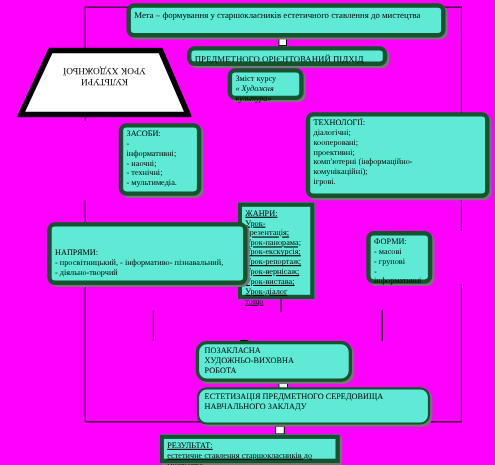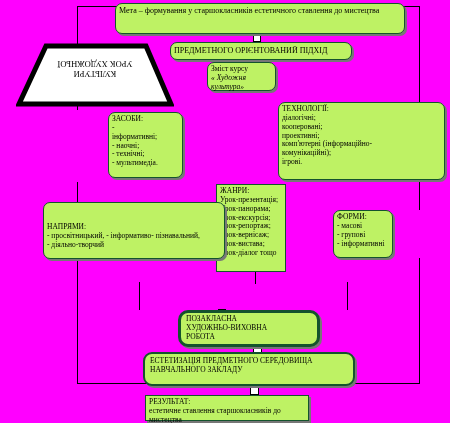--- a/index.html
+++ b/index.html
@@ -14,35 +14,37 @@
     overflow: hidden;
   }
   #canvas {
     position: relative;
     width: 450px;
     height: 423px;
     background: #FF00FF;
   }
   .box {
     position: absolute;
-    background: #bef264;
-    border: 1px solid #14532d;
+    background: #5eead4;
+    border: 4px solid #14532d;
     border-radius: 7px;
     box-sizing: border-box;
     box-shadow: 2px 2px 0 #777777;
     color: #000000;
     line-height: 1.18;
     padding: 2px 3px;
   }
   .box.sq {
     border-radius: 0;
+    text-decoration: underline;
   }
   .box.thick {
     border-width: 2px;
     border-radius: 9px;
+    margin-left: 36px;
   }
   .box.heavy {
     border-width: 3px;
     border-radius: 10px;
   }
   .t10 { font-size: 7.5px; }
   .t11 { font-size: 8px; }
   .line {
     position: absolute;
     background: #000000;

